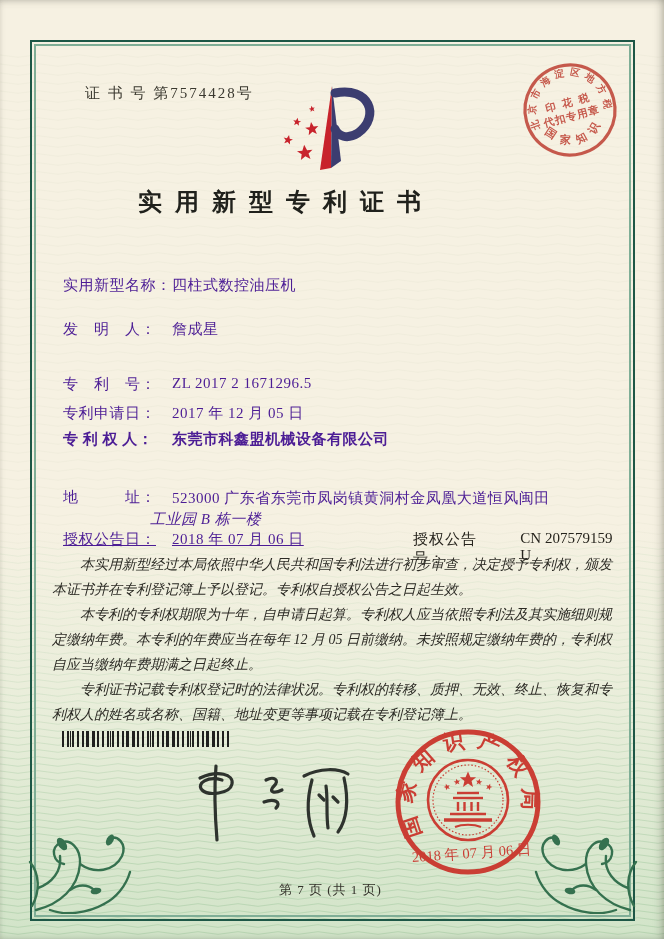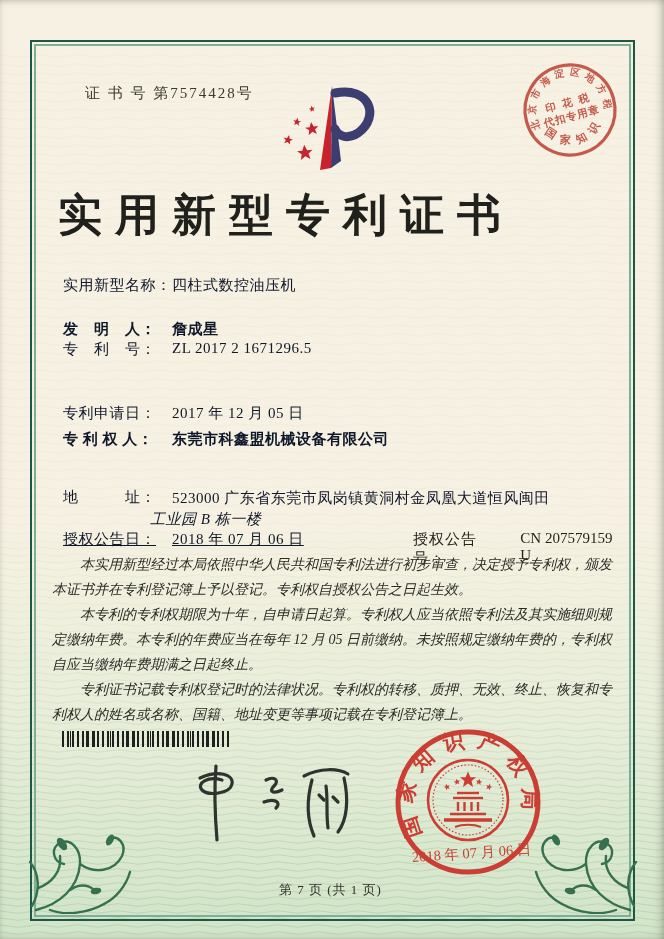--- a/index.html
+++ b/index.html
@@ -17,27 +17,27 @@
     box-shadow:inset -7px 0 9px -5px rgba(70,70,58,.35), inset 0 6px 9px -6px rgba(70,70,58,.30), inset 4px 0 8px -6px rgba(70,70,58,.18), inset 0 -5px 8px -6px rgba(60,70,55,.22);}
   
   .frame{position:absolute;left:30px;top:40px;width:601px;height:877px;z-index:1;
     border:2px solid #1d5746;}
   .frame::after{content:"";position:absolute;inset:2px;border:2px solid #7fae96;}
   .content{position:absolute;inset:0;z-index:2;}
 
   .cert-no{position:absolute;left:57px;top:84px;font-size:15px;letter-spacing:2px;color:#3a382f;margin-left:28px;}
   .logo{position:absolute;left:279px;top:76px;}
   .doc-title{position:absolute;left:30px;top:186px;width:512px;text-align:center;
-    font-size:44px;font-weight:bold;letter-spacing:13px;color:#20211c;}
+    font-size:24px;font-weight:bold;letter-spacing:13px;color:#20211c;}
 
   .fields{position:absolute;left:63px;top:0;right:40px;}
-  .row{position:absolute;display:flex;font-size:15px;color:#0f172a;}
+  .row{position:absolute;display:flex;font-size:15px;color:#4c1d95;}
   .row .lbl{width:109px;flex:0 0 109px;letter-spacing:.5px;}
   .row .val{letter-spacing:.5px;}
-  .r0{top:276px;} .r1{top:320px;font-weight:bold;} .r2{top:340px;} .r3{top:404px;} .r4{top:430px;font-weight:bold;}
+  .r0{top:276px;} .r1{top:320px;} .r2{top:375px;} .r3{top:404px;} .r4{top:430px;font-weight:bold;}
   .r5{top:488px;} .r6{top:530px;text-decoration:underline;}
   .addr .val{width:392px;line-height:21px;}
   .addr-l2{display:block;margin-left:-22px;font-style:italic;}
   .grant-right{position:absolute;left:350px;top:530px;display:flex;font-size:15px;}
   .grant-right .lbl2{letter-spacing:1px;margin-right:14px;}
 
   .body-text{position:absolute;left:52px;top:552px;width:564px;
     font-size:14px;line-height:25px;font-style:italic;color:#2b2a24;}
   .body-text p{margin:0;text-indent:2em;}
 

